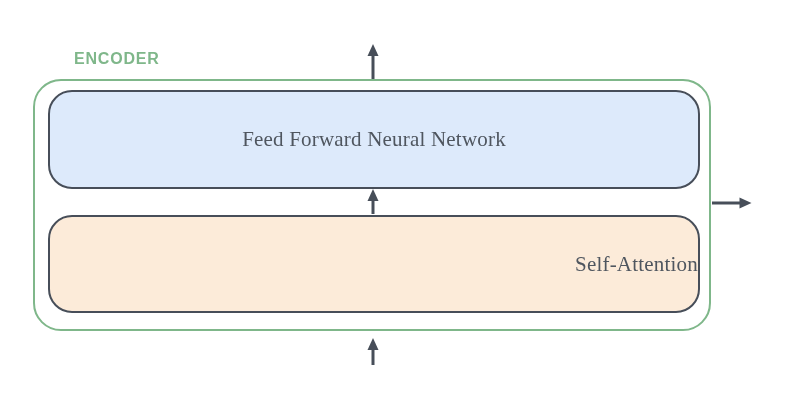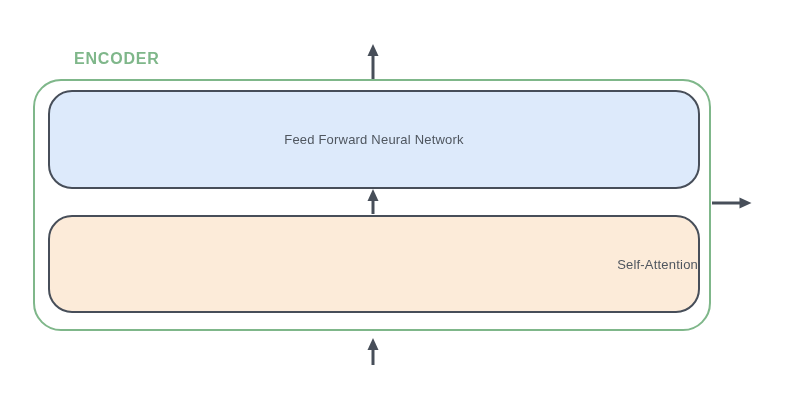--- a/index.html
+++ b/index.html
@@ -50,24 +50,25 @@
     position: absolute;
     left: 48px;
     width: 652px;
     border: 2.5px solid var(--block-border);
     border-radius: 24px;
     display: flex;
     align-items: center;
     justify-content: center;
   }
   .block-label {
-    font-size: 13px;
+    font-size: 21px;
     font-weight: 400;
     color: var(--label-text);
     letter-spacing: 0.2px;
+    font-family: Liberation Serif, serif;
   }
   .block.feed-forward {
     top: 90px;
     height: 99px;
     background: var(--feed-forward-fill);
   }
   .block.self-attention {
     top: 215px;
     height: 98px;
     background: var(--self-attention-fill);

